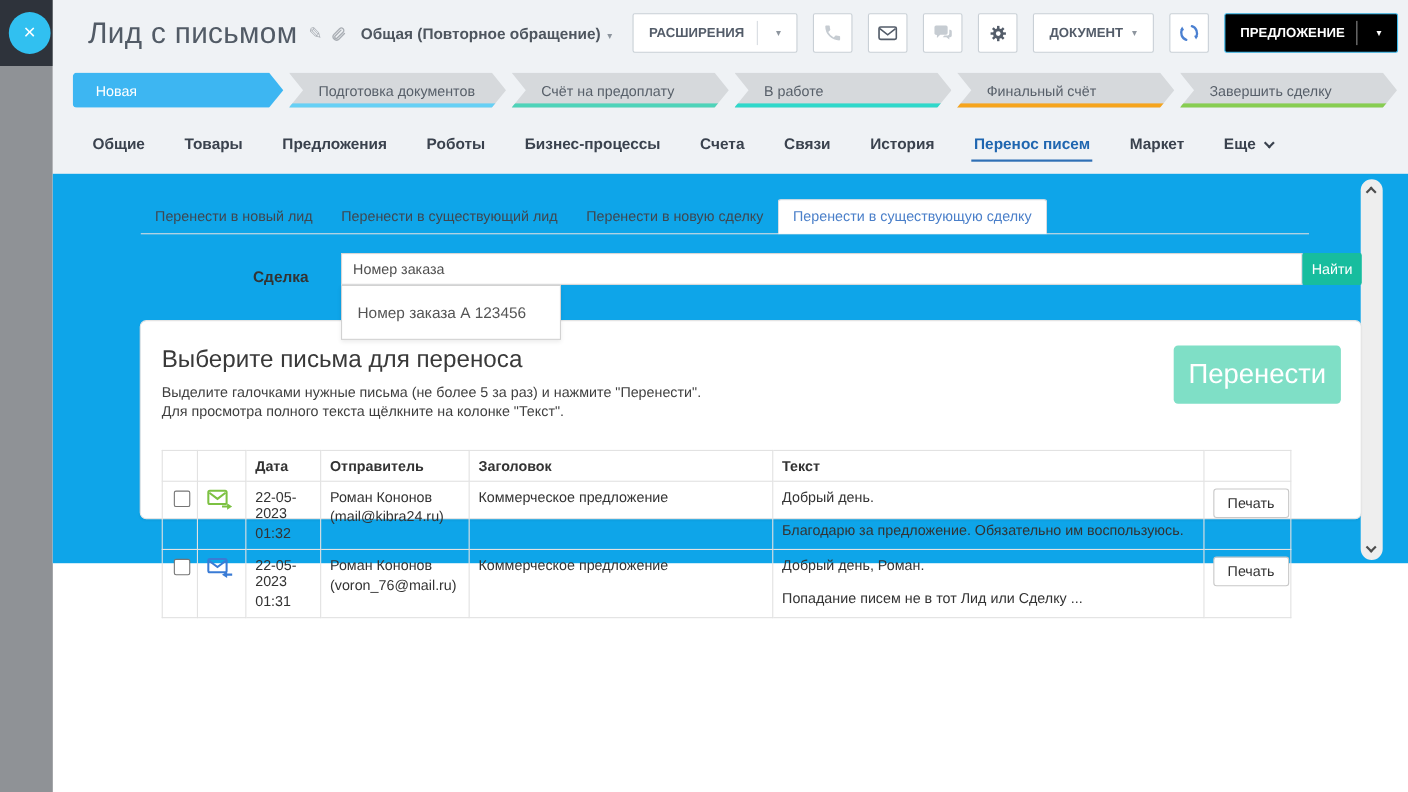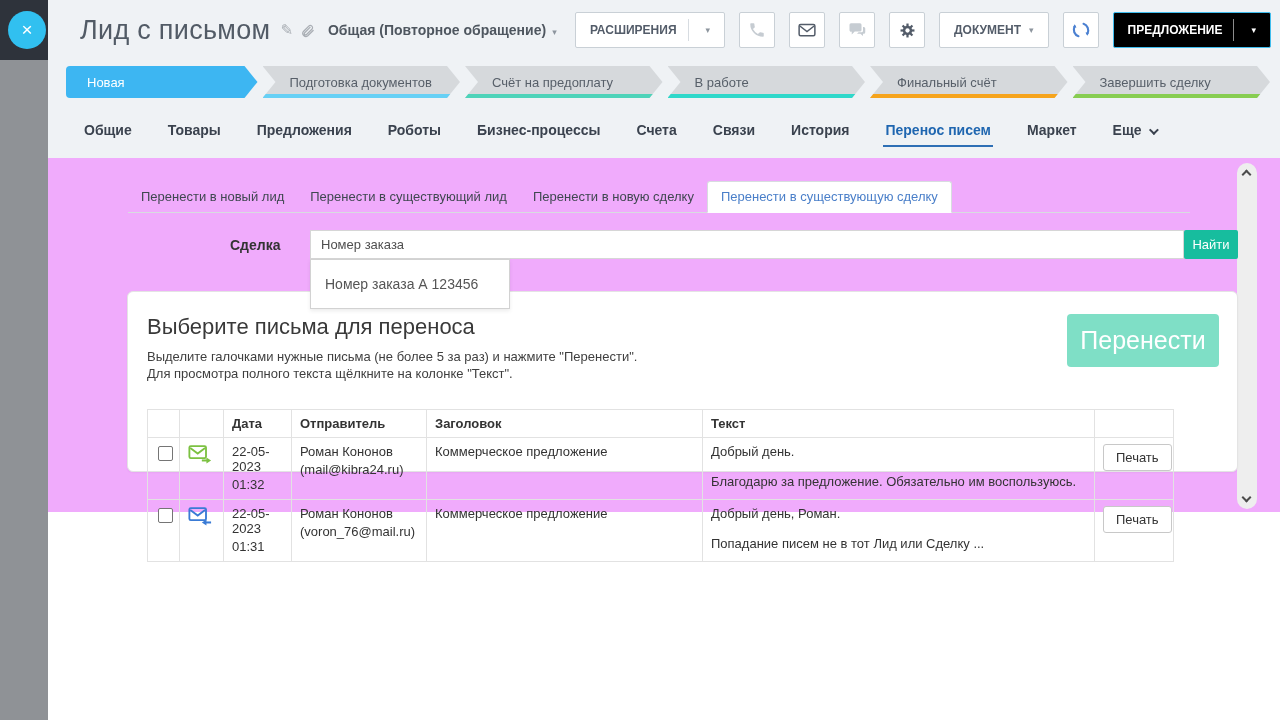--- a/index.html
+++ b/index.html
@@ -45,36 +45,36 @@
   
   .tabs { position:absolute; top:105px; left:36px; right:16px; height:50px;
     display:flex; align-items:center; gap:36px; font-size:14px; font-weight:600; color:#3a424e; }
   .tab { cursor:pointer; white-space:nowrap; position:relative; }
   .tab.active { color:#1f66b0; }
   .tab.active::after { content:""; position:absolute; left:-2px; right:-2px; bottom:-9px; height:2px; background:#2e6fb5; }
   .chev { display:inline-block; width:7px; height:7px; border-right:2px solid #3a424e;
     border-bottom:2px solid #3a424e; transform:rotate(45deg) translateY(-2px); margin-left:7px; }
 
   
-  .content { position:absolute; top:158px; left:0; right:0; bottom:0; background:#f0abfc; }
+  .content { position:absolute; top:158px; left:0; right:0; bottom:0; background:#0ea5e9; }
 
   .vscroll { position:absolute; right:23px; top:5px; bottom:3px; width:20px; background:#eeeeee; border-radius:10px; cursor:pointer; }
   .vchev { position:absolute; left:6px; width:7px; height:7px; border-left:2px solid #4c4c4c; border-bottom:2px solid #4c4c4c; }
   .vchev.up { top:8px; transform:rotate(135deg); }
   .vchev.down { bottom:8px; transform:rotate(-45deg); }
 
   
   .subtabs { position:absolute; top:23px; left:80px; right:90px; display:flex; align-items:flex-end;
     border-bottom:1px solid #d8dce0; }
   .subtab { padding:7px 13px 8px; font-size:13px; color:#3f4750; cursor:pointer; white-space:nowrap; }
   .subtab.active { border:1px solid #d8dce0; border-bottom:1px solid #fff; margin-bottom:-1px;
     border-radius:3px 3px 0 0; color:#4a7fc9; background:#fff; }
 
   
-  .deal-row { position:absolute; top:72px; left:182px; right:42px; display:flex; align-items:center; }
+  .deal-row { position:absolute; top:72px; left:182px; right:42px; display:flex; align-items:flex-end; }
   .deal-label { font-size:14px; font-weight:bold; color:#333; width:80px; }
   .deal-input { flex:1; height:29px; border:1px solid #d6d6d6; padding:0 10px; font-size:13px; color:#4f4f4f;
     font-family:inherit; outline:none; }
   .find-btn { height:29px; width:54px; background:#17bd9e; color:#fff; border:none; border-radius:2px;
     font-size:13px; cursor:pointer; font-family:inherit; }
 
   .suggestion { position:absolute; top:101px; left:262px; width:200px; height:50px; background:#fff;
     border:1px solid #d2d2d2; box-shadow:0 2px 4px rgba(0,0,0,.08); z-index:5;
     display:flex; align-items:center; padding-left:14px; font-size:14px; color:#555; cursor:pointer; }
 

